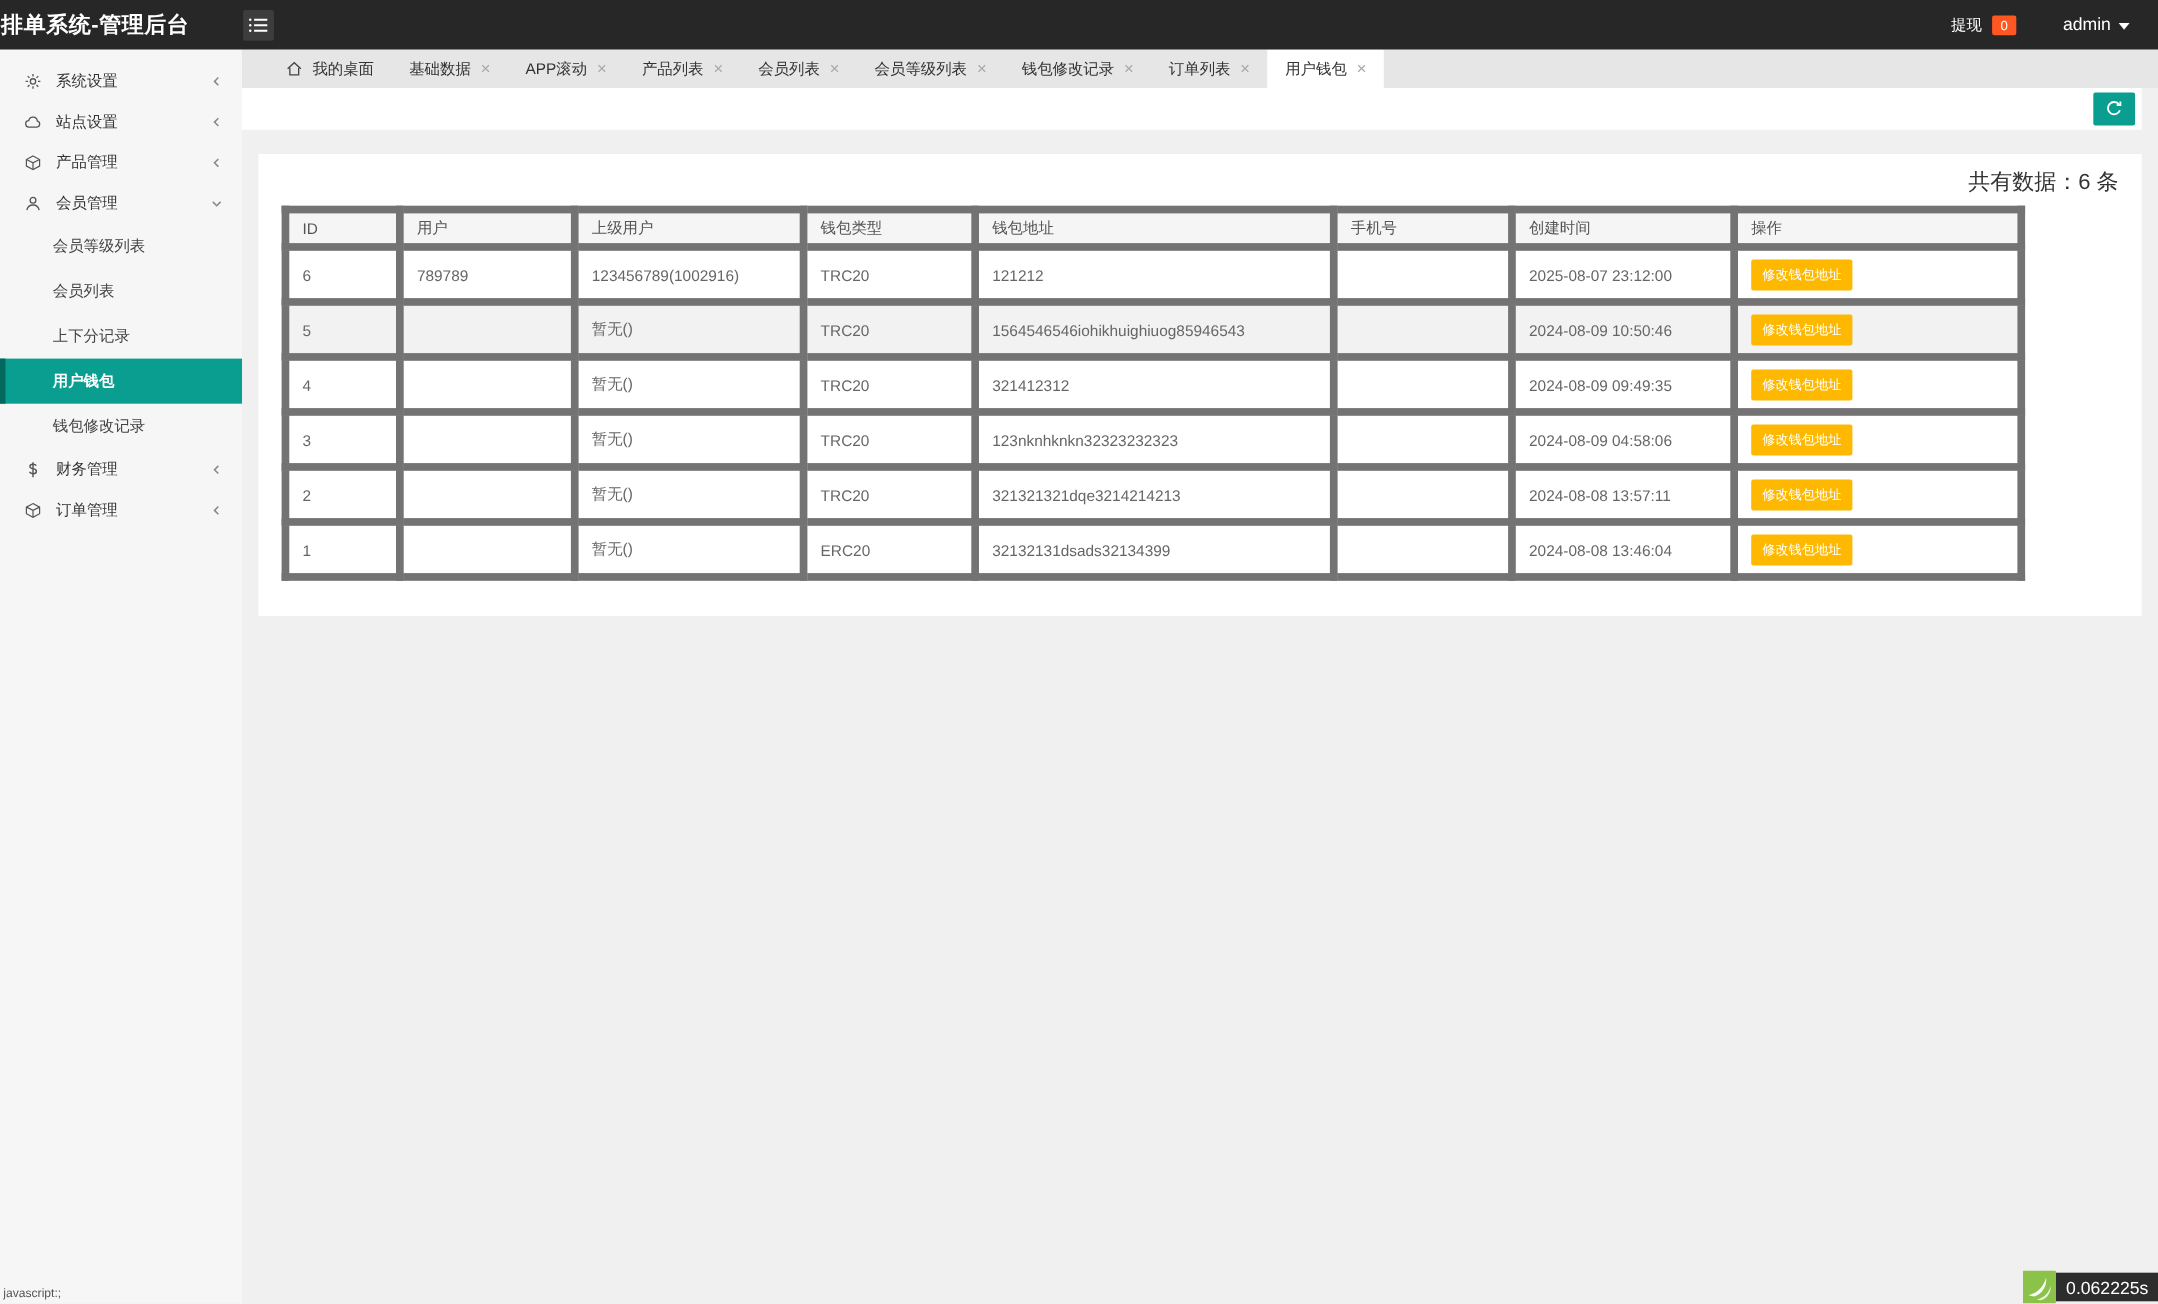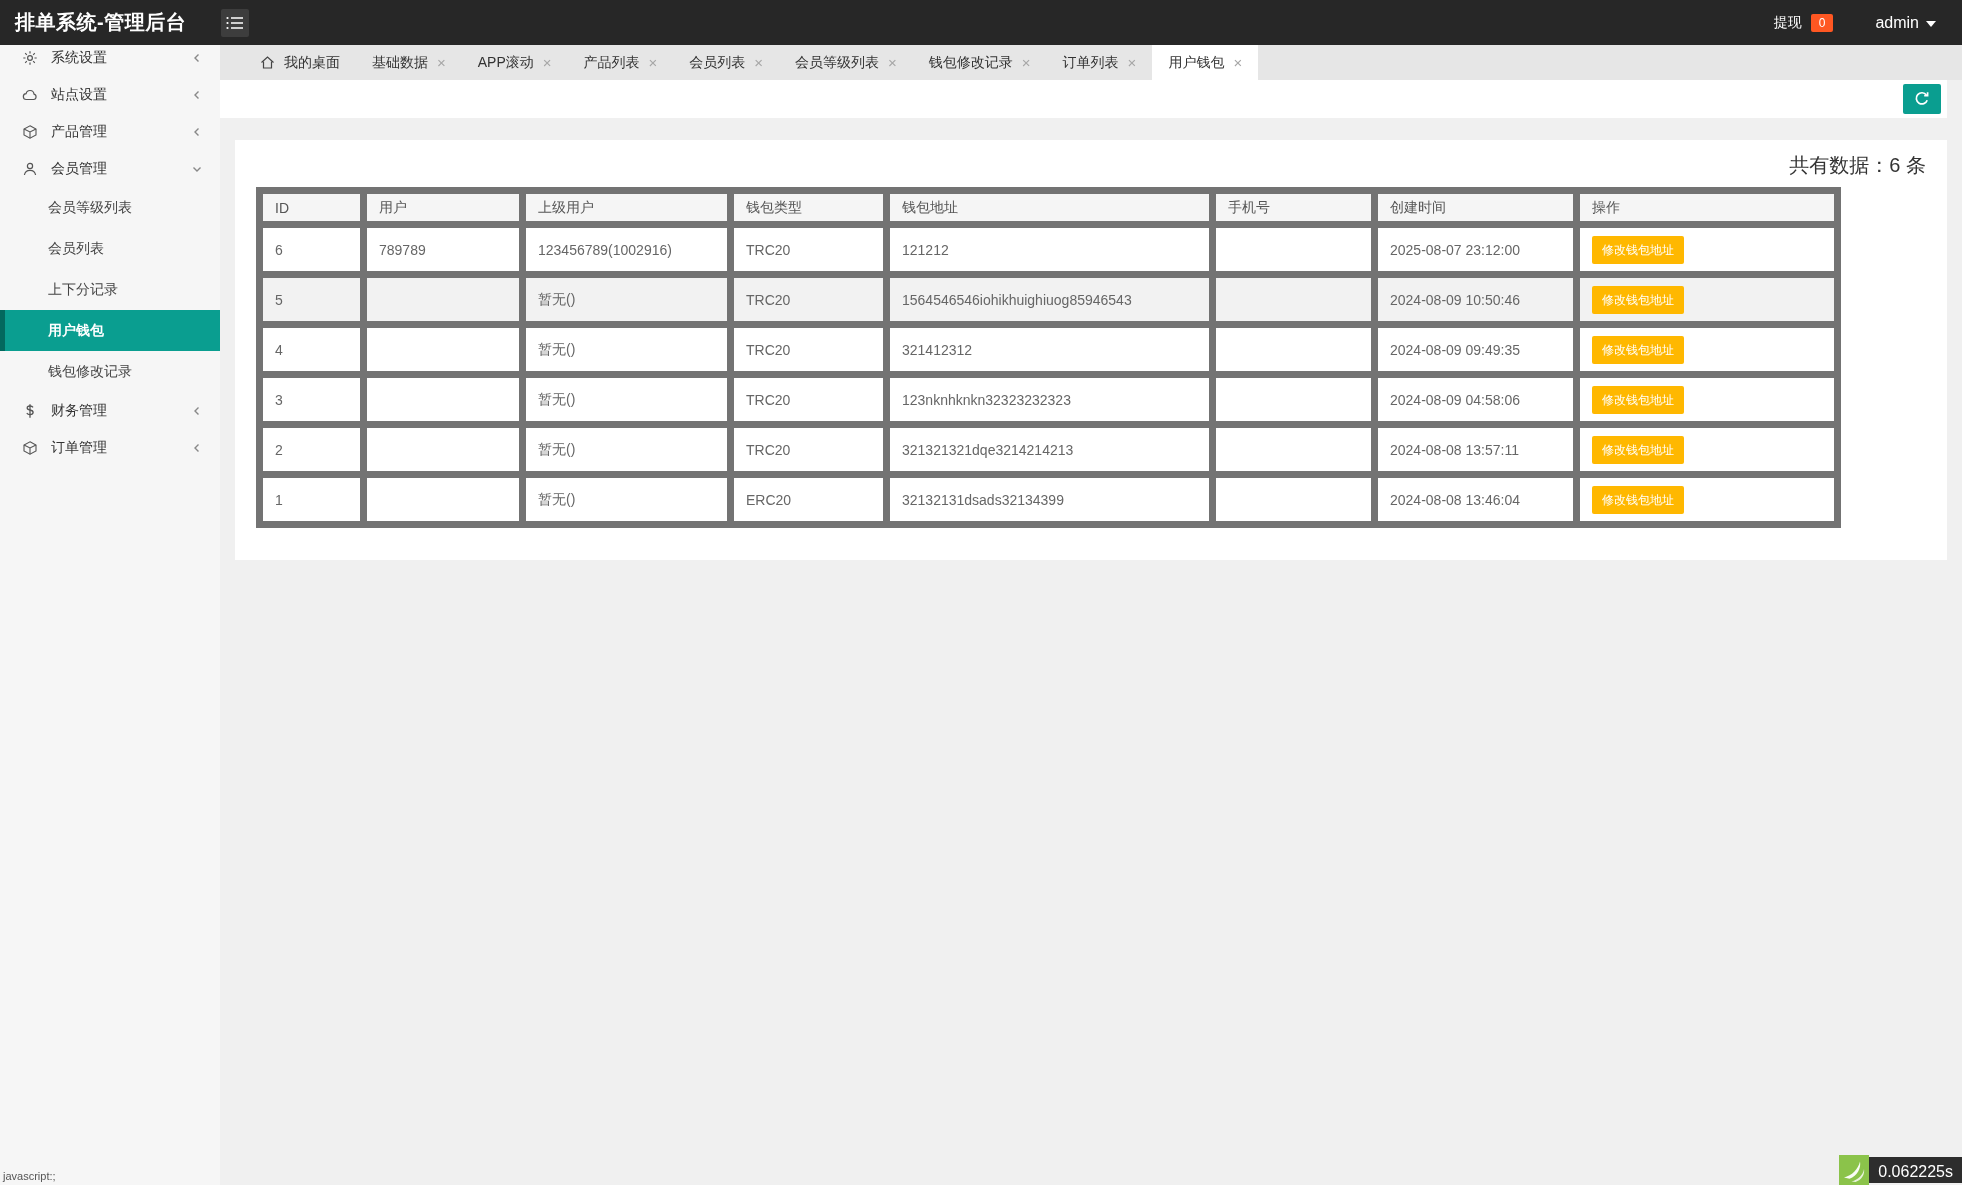--- a/index.html
+++ b/index.html
@@ -1,31 +1,31 @@
 <!DOCTYPE html>
 <html style="--accent: #0a9e90; --accent-dark: #03695e; --action-orange: #ffb800; --badge-red: #ff5722; --header-bg: #272727;"><head>
 <meta charset="utf-8">
 <style>
   html,body{margin:0;padding:0;width:1962px;height:1185px;overflow:hidden;
     background:#f0f0f0;font-family:"Liberation Sans",sans-serif;}
   *{box-sizing:border-box;}
   
   .header{position:absolute;top:0;left:0;width:100%;height:45px;background:var(--header-bg,#272727);
     display:flex;align-items:center;color:#fff;z-index:10;}
-  .app-title{width:206px;padding-left:15px;font-size:20px;font-weight:bold;letter-spacing:.5px;}
+  .app-title{width:206px;padding-left:1px;font-size:20px;font-weight:bold;letter-spacing:.5px;}
   .hamburger{width:28px;height:28px;margin-left:15px;background:#3d3d3d;border:none;border-radius:2px;
     display:flex;align-items:center;justify-content:center;cursor:pointer;padding:0;}
   .header-right{margin-left:auto;display:flex;align-items:center;gap:42px;padding-right:26px;}
   .withdraw{display:flex;align-items:flex-start;gap:9px;font-size:14px;cursor:pointer;}
   .badge{background:var(--badge-red,#ff5722);color:#fff;font-size:12px;line-height:1;
     padding:3px 8px;border-radius:2px;}
   .user{display:flex;align-items:flex-end;gap:7px;font-size:16px;cursor:pointer;}
   .caret{width:0;height:0;border:5px solid transparent;border-top:6px solid #fff;margin-top:6px;}
   
-  .sidebar{position:absolute;top:29px;left:0;bottom:0;width:220px;background:#f6f6f6;padding-top:10px;}
+  .sidebar{position:absolute;top:45px;left:0;bottom:0;width:220px;background:#f6f6f6;padding-top:10px;}
   .menu-item{height:37px;display:flex;align-items:center;padding:0 18px 0 22px;font-size:14px;
     color:#333;cursor:pointer;}
   .mi-icon{width:16px;height:16px;margin-right:13px;display:flex;align-items:center;}
   .mi-chevron{margin-left:auto;display:flex;align-items:center;}
   .submenu-item{height:41px;display:flex;align-items:center;padding-left:48px;font-size:14px;
     color:#444;cursor:pointer;}
   .submenu-item.active{background:var(--accent,#0a9e90);border-left:5px solid var(--accent-dark,#03695e);
     padding-left:43px;color:#fff;font-weight:bold;}
   
   .main{position:absolute;top:45px;left:220px;right:0;bottom:0;}

